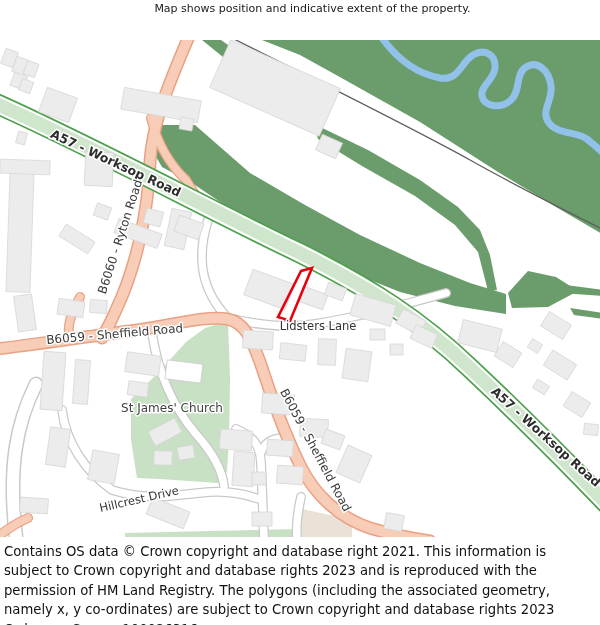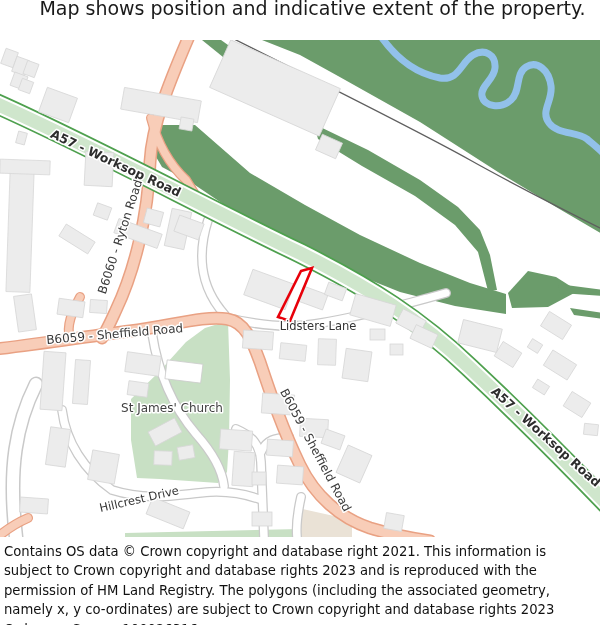--- a/index.html
+++ b/index.html
@@ -1,19 +1,19 @@
 <!DOCTYPE html>
 <html style="--background: #ffffff; --a_road_fill: #cfe6cc; --a_road_border: #4ea04e; --b_road_fill: #f8cdb8; --b_road_border: #e9a183; --minor_road_fill: #ffffff; --minor_road_border: #c9c9c9; --forest: #6b9c6b; --grass: #c8e0c4; --beige: #eae2d6; --water: #92c1ea; --building: #ececec; --building_border: #d7d7d7; --railway: #5f5f5f; --property_outline: #e8000a;"><head>
 <meta charset="utf-8">
 <style>
   html,body{margin:0;padding:0;background:#fff;}
   body{width:600px;height:625px;overflow:hidden;font-family:"DejaVu Sans","Liberation Sans",sans-serif;}
   .header{width:600px;height:40px;text-align:center;background:#fff;}
   .header .l1{font-size:13.5px;color:#1a1a1a;padding-top:6px;line-height:16px;}
-  .header .l2{font-size:19px;color:#1a1a1a;line-height:17px;margin-left:25px;}
+  .header .l2{font-size:11px;color:#1a1a1a;line-height:17px;margin-left:25px;}
   .mapwrap{width:600px;height:497px;position:relative;background:var(--background,#fff);}
   svg{display:block;}
   .footer{width:600px;box-sizing:border-box;padding:5px 5px 0 4px;font-size:13.2px;line-height:19.4px;color:#111;background:#fff;}
   
   .forest{fill:var(--forest);stroke:none;}
   .grass{fill:var(--grass);stroke:none;}
   .beige{fill:var(--beige);stroke:none;}
   .water{fill:none;stroke:var(--water);stroke-width:7;stroke-linecap:round;stroke-linejoin:round;}
   .rail{fill:none;stroke:var(--railway);stroke-width:1.3;}
   .aborder{fill:none;stroke:var(--a_road_border);stroke-width:21;stroke-linecap:round;}

